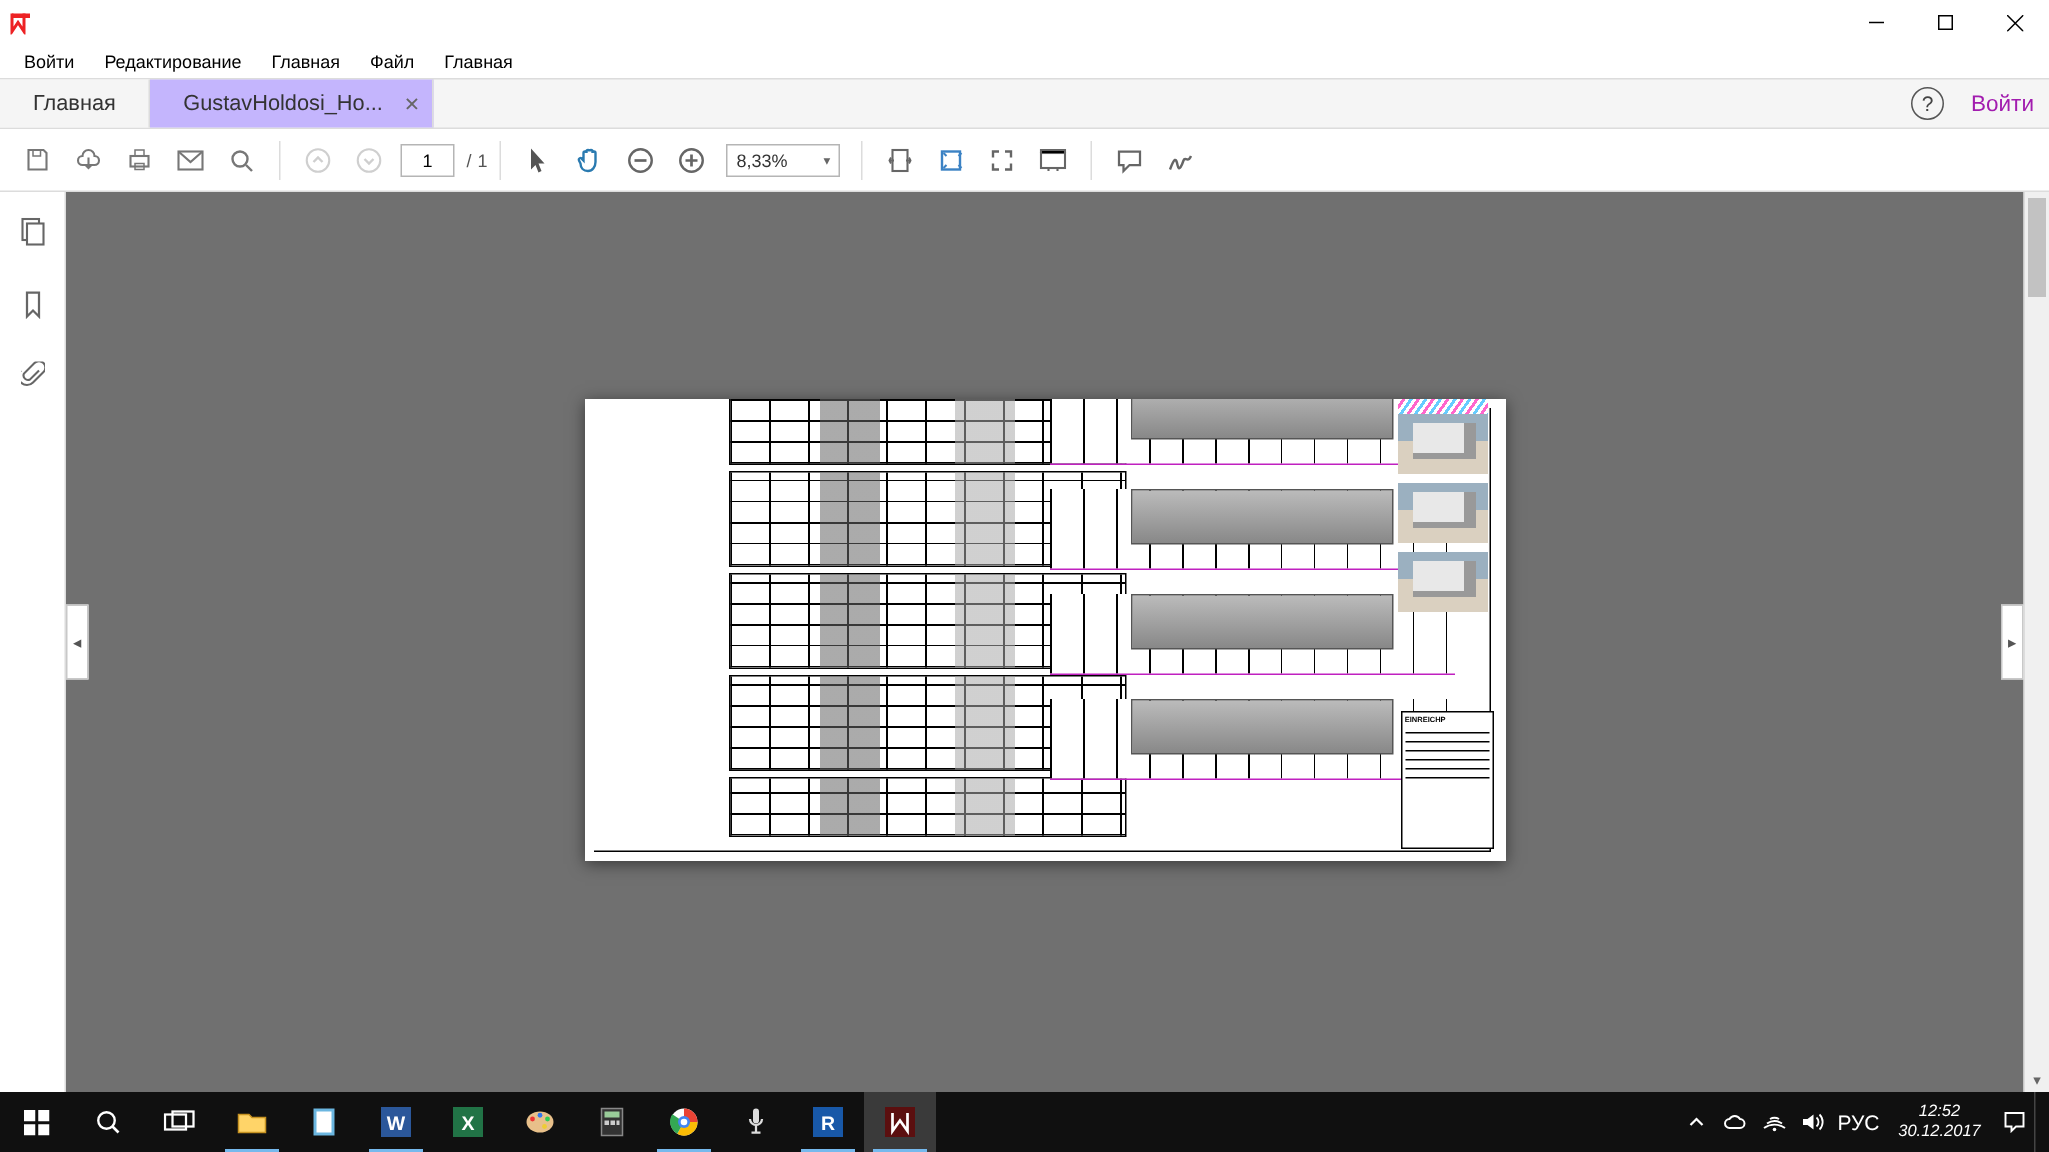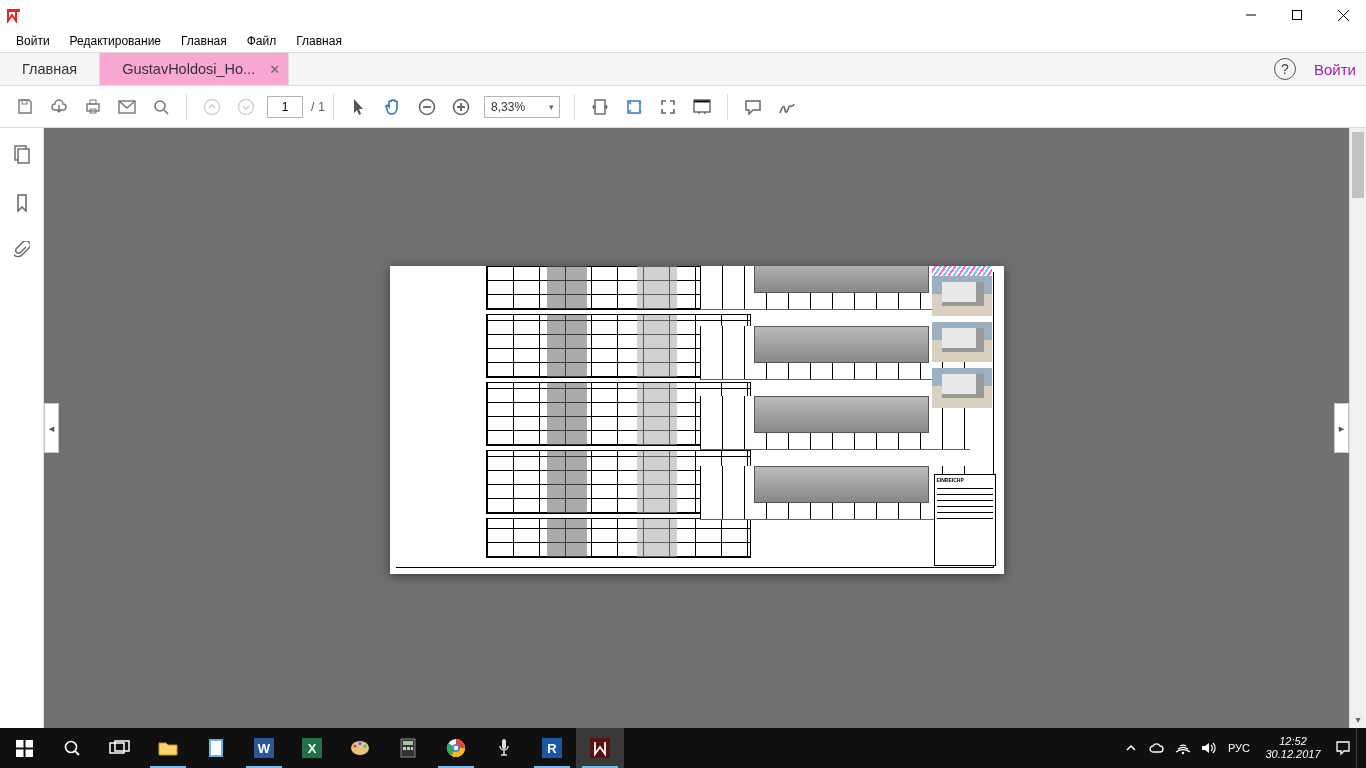--- a/index.html
+++ b/index.html
@@ -12,21 +12,21 @@
   .titlebar .spacer { flex: 1; }
   .win-btn { width: 46px; height: 30px; display:flex; align-items:center; justify-content:center; color:#000; }
 
   
   .menubar { height: 22px; display:flex; align-items:center; padding:0 6px; font-size:12px; background:#fff;}
   .menubar .mi { padding: 2px 10px; cursor:default;}
 
   
   .tabsrow { height: 34px; display:flex; align-items:stretch; border-top:1px solid #dcdcdc; border-bottom:1px solid #dcdcdc; background:#f5f5f5;}
   .tabsrow .tab { display:flex; align-items:center; padding:0 22px; font-size:14.5px; color:#333; cursor:default; border-right:1px solid #dcdcdc; background:#f5f5f5;}
-  .tabsrow .tab.doc { background:#f9a8d4; padding-right:8px;}
+  .tabsrow .tab.doc { background:#c4b5fd; padding-right:8px;}
   .tabsrow .tab.doc .close-x{ margin-left:14px; color:#666; font-size:13px;}
   .tabsrow .right{ margin-left:auto; display:flex; align-items:center; padding-right:10px;}
   .help-ico{ width:22px; height:22px; border:1.5px solid #555; border-radius:50%; display:flex; align-items:center; justify-content:center; font-size:14px; color:#444; margin-right:18px;}
   .signin{ font-size:15px; color:#a21caf;}
 
   
   .toolbar { height: 42px; display:flex; align-items:center; padding:0 8px; border-bottom:1px solid #dcdcdc; background:#fff; gap:0;}
   .toolbar .tbtn{ width:34px; height:34px; display:flex; align-items:center; justify-content:center; color:#555; border-radius:2px;}
   .toolbar .sep{ width:1px; height:26px; background:#dcdcdc; margin:0 8px;}
   .page-input{ width:36px; height:22px; text-align:center; border:1px solid #b5b5b5; font-size:12px; margin:0 4px;}
@@ -67,21 +67,21 @@
   .titleblock .hlabel{ font-size:5px; font-weight:bold;}
   .page .outer-border{ position:absolute; inset:6px 10px 6px 6px; border-right:1.5px solid #000; border-bottom:1.5px solid #000;}
 
   
   .taskbar{ position:absolute; left:0; right:0; bottom:0; height:40px; background:#101010; display:flex; align-items:center; color:#fff;}
   .taskbar .tb{ width:48px; height:40px; display:flex; align-items:center; justify-content:center; position:relative;}
   .taskbar .tb.open::after{ content:""; position:absolute; bottom:0; left:6px; right:6px; height:2px; background:#76b9ed;}
   .taskbar .tb.active{ background:#3a3a3a;}
   .tray{ margin-left:auto; display:flex; align-items:center; height:100%;}
   .tray .ti{ width:26px; height:40px; display:flex; align-items:center; justify-content:center; font-size:12px;}
-  .tray .lang{ width:34px; font-size:11px;}
+  .tray .lang{ width:34px; font-size:14px;}
   .tray .clock{ width:74px; display:flex; flex-direction:column; align-items:center; justify-content:center; font-size:11px; line-height:1.2;font-style:italic;}
   .tray .showdesk{ width:10px; height:40px; border-left:1px solid #444;}
 
   svg{ display:block; }
 </style>
 </head>
 <body>
 
 <div class="titlebar">
   <span class="app-icon">

